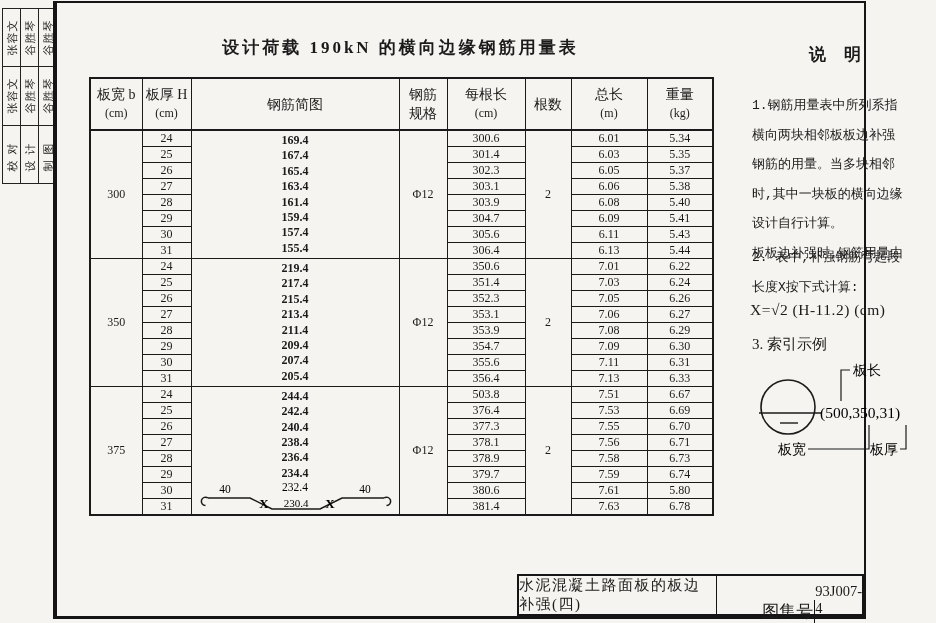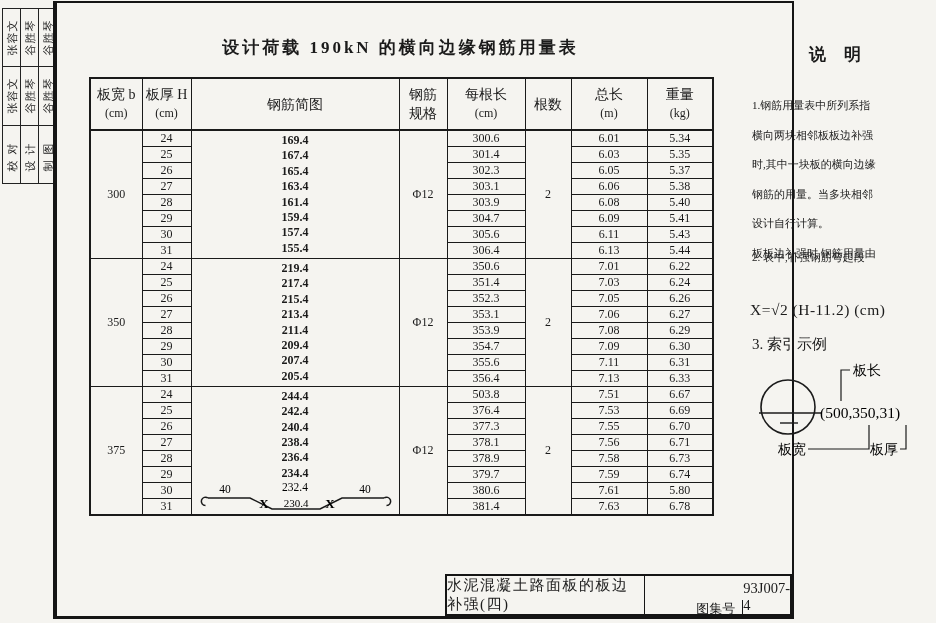--- a/index.html
+++ b/index.html
@@ -8,58 +8,58 @@
   
   .side-block{position:absolute;left:2px;top:8px;width:51px;height:174px;display:flex;
               border:1px solid #222;}
   .side-col{width:17px;display:flex;flex-direction:column;border-right:1px solid #222;}
   .side-col:last-child{border-right:none;}
   .side-cell{flex:1;border-bottom:1px solid #222;display:flex;align-items:center;justify-content:center;overflow:hidden;}
   .side-cell:last-child{border-bottom:none;}
   .side-cell span{transform:rotate(-90deg);white-space:nowrap;font-size:11px;letter-spacing:1px;}
   .side-cell.lbl span{letter-spacing:6px;}
   
-  .sheet{position:absolute;left:53px;top:1px;width:741px;height:618px;box-sizing:border-box;
+  .sheet{position:absolute;left:53px;top:1px;width:813px;height:618px;box-sizing:border-box;
          border:2px solid #151515;border-left-width:4px;border-bottom-width:3px;padding-left:9px;}
   
   .main-title{position:absolute;left:32px;top:33px;width:623px;text-align:center;
               font-size:17px;font-weight:bold;letter-spacing:3px;}
   
   table.rebar{position:absolute;left:32px;top:74px;width:623px;border-collapse:collapse;
               table-layout:fixed;border:2px solid #1a1a1a;}
   table.rebar td,table.rebar th{border:1px solid #1a1a1a;padding:0;text-align:center;
               font-weight:normal;overflow:hidden;vertical-align:middle;}
   table.rebar thead th{height:50px;font-size:14px;line-height:19px;border-bottom:2px solid #1a1a1a;}
   table.rebar thead .sub{font-size:12px;}
   table.rebar tbody tr{height:15.5px;}
   table.rebar tbody td{font-size:12px;line-height:15px;}
   td.c-bw,td.c-spec{font-size:13px;}
   td.c-sk{vertical-align:top;}
   .sknum{height:15.45px;line-height:15.45px;font-size:12px;font-weight:bold;}
   
   .notes{position:absolute;left:693px;top:40px;width:186px;height:560px;}
   .notes-heading{position:absolute;left:0;top:0;width:170px;text-align:center;
                  font-size:17px;font-weight:bold;letter-spacing:18px;text-indent:18px;}
-  .note-par{position:absolute;left:2px;width:184px;font-size:11px;line-height:29.5px;}
+  .note-par{position:absolute;left:2px;width:184px;font-size:13px;line-height:29.5px;font-family:Liberation Mono, monospace;}
   .n1{top:48px;}
   .n2{top:200px;}
   .formula{position:absolute;left:0px;top:258px;font-size:15.5px;letter-spacing:.5px;}
   .n3{position:absolute;left:2px;top:292px;font-size:15px;}
   .example{position:absolute;left:8px;top:312px;}
   .example svg text{font-family:"Liberation Serif","DejaVu Serif",serif;}
   
   .tblock{position:absolute;right:0;bottom:0;width:347px;height:42px;box-sizing:border-box;
           border:2px solid #151515;display:flex;gap:44px;}
   .tb-name{width:239px;box-sizing:border-box;border-right:1px solid #151515;display:flex;
            align-items:center;justify-content:center;font-size:15px;letter-spacing:1.5px;}
   .tb-right{flex:1;display:flex;flex-direction:column;}
   .tb-row{flex:1;display:flex;border-bottom:1px solid #151515;}
   .tb-row:last-child{border-bottom:none;}
   .tb-lab{width:54px;box-sizing:border-box;border-right:1px solid #151515;display:flex;
-          align-items:center;justify-content:center;font-size:13px;margin-top:24px;}
+          align-items:center;justify-content:center;font-size:17px;margin-top:24px;}
   .tb-val{flex:1;display:flex;align-items:center;justify-content:center;font-size:14.5px;}
   .pg-underline{border-bottom:1px solid #1b1b1b;padding:0 4px;}
   svg{display:block;}
   svg text{font-family:"Liberation Serif","DejaVu Serif",serif;}
 </style>
 </head>
 <body>
 
 <div class="page">
 
@@ -342,27 +342,28 @@
             <td class="c-wt">6.78</td>
           </tr>
         </tbody>
     </table>
 
     <div class="notes">
       <div class="notes-heading">说明</div>
       <div class="note-par n1">
         <div>1.钢筋用量表中所列系指</div>
         <div>横向两块相邻板板边补强</div>
+        <div>钢筋的用量。当多块相邻</div>
         <div>时,其中一块板的横向边缘</div>
-        <div>钢筋的用量。当多块相邻</div>
         <div>设计自行计算。</div>
         <div>板板边补强时,钢筋用量由</div>
       </div>
       <div class="note-par n2">
         <div>2. 表中,补强钢筋弯起段</div>
+        <div>长度X按下式计算:</div>
       </div>
       <div class="formula">X=√2 (H-11.2)  (cm)</div>
       <div class="n3">3. 索引示例</div>
 
       <div class="example">
         <svg width="180" height="108" viewBox="0 0 180 108">
           <circle cx="30" cy="52" r="27" fill="none" stroke="#1b1b1b" stroke-width="1.6"></circle>
           <path d="M1,58 H63" stroke="#1b1b1b" stroke-width="1.4" fill="none"></path>
           <path d="M22,68 H40" stroke="#1b1b1b" stroke-width="1.4" fill="none"></path>
           <text x="62" y="63" font-size="15.5">(500,350,31)</text>

